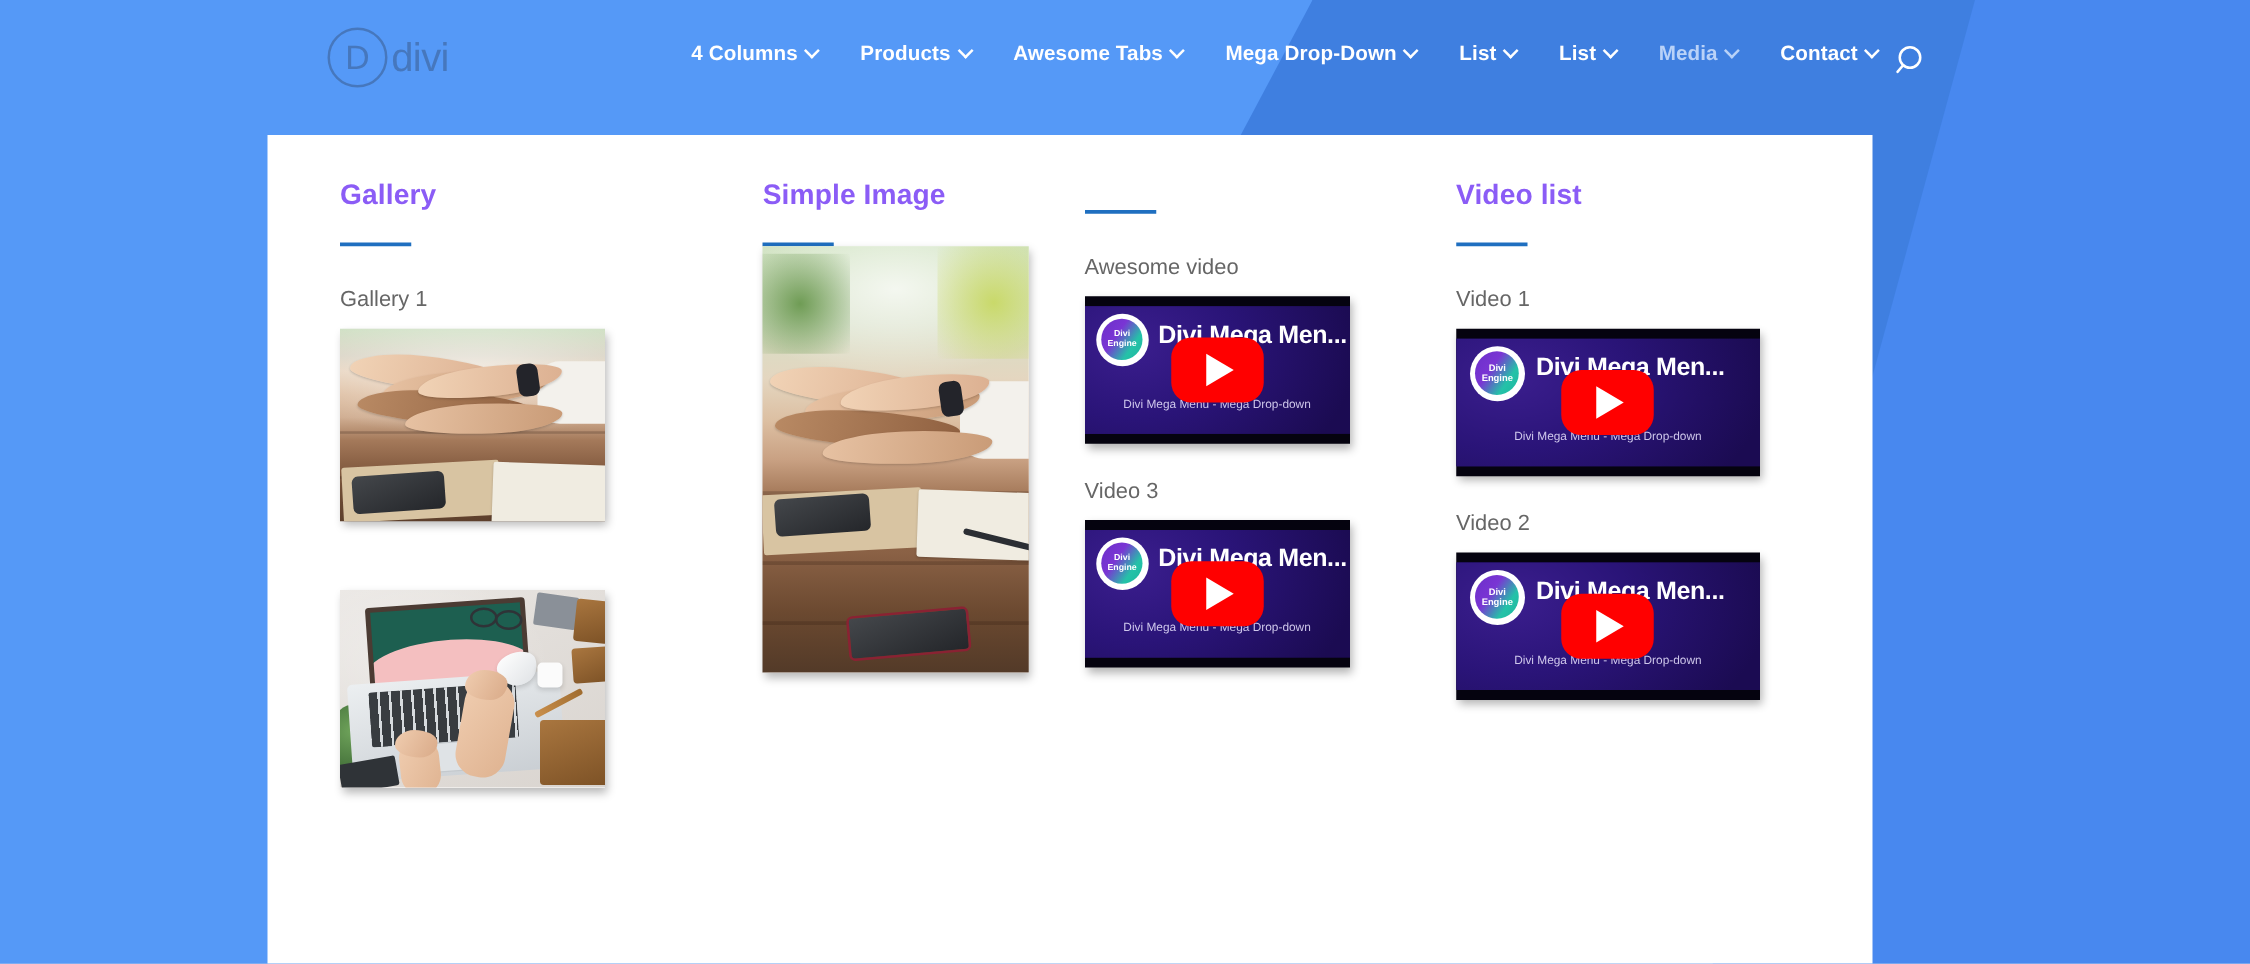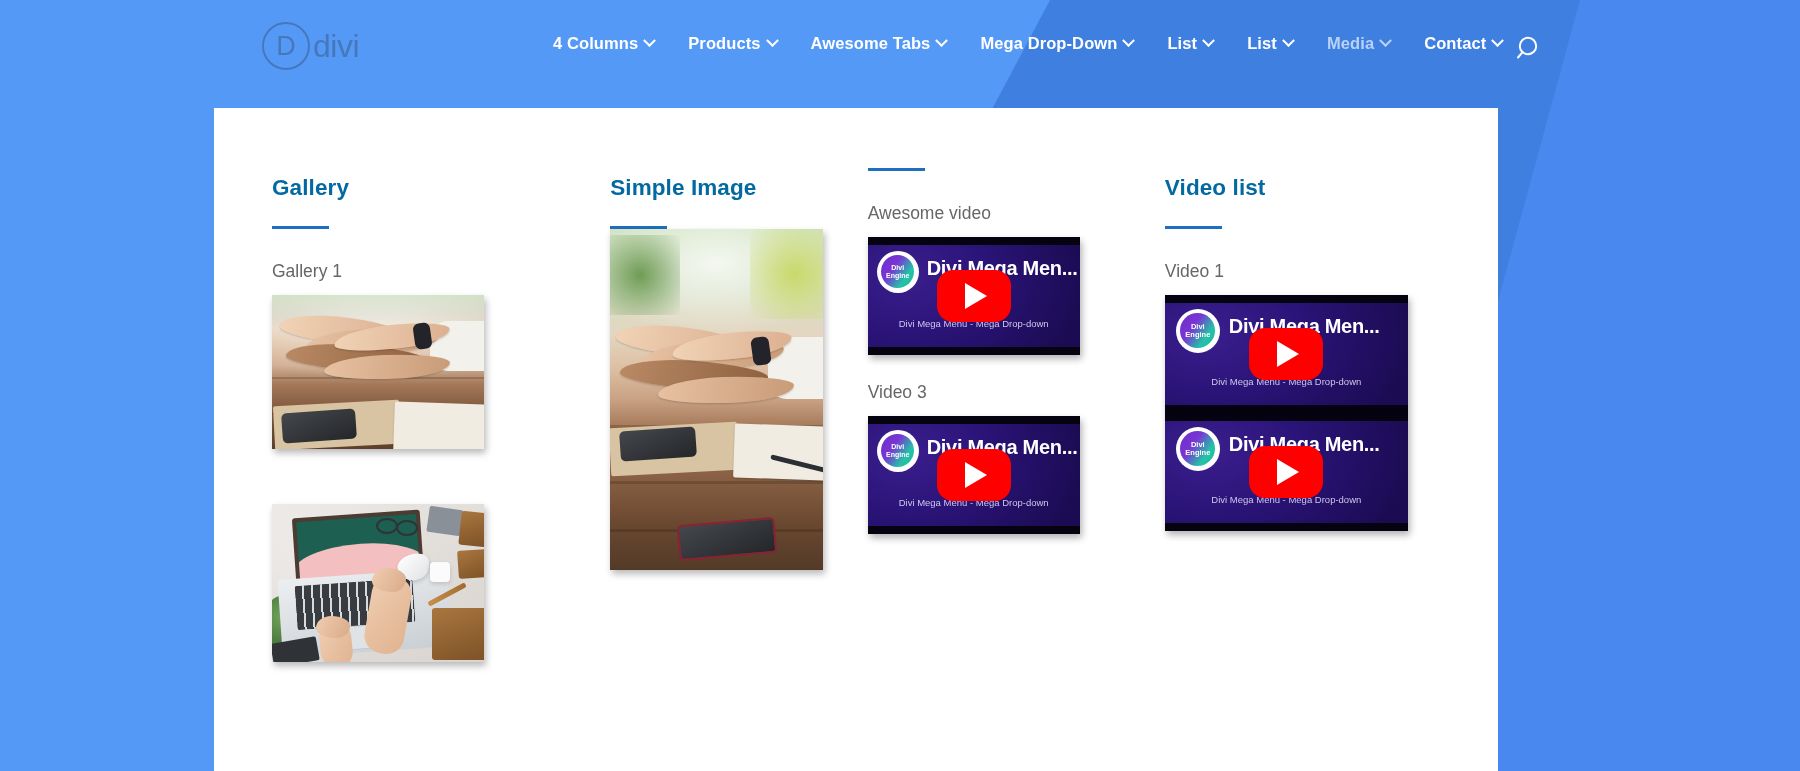--- a/index.html
+++ b/index.html
@@ -124,25 +124,24 @@
     left: 58px;
     width: 1190px;
     display: flex;
     gap: 0;
   }
   .col { width: 307px; }
   .col:nth-child(2) { width: 307px; padding-left: 41px; }
   .col:nth-child(3) { width: 307px; }
 
   .col-title {
-    color: #0369a1;
+    color: #8b5cf6;
     font-size: 22.5px;
     font-weight: bold;
     letter-spacing: .1px;
-    margin-top: 32px;
   }
   .col-rule {
     width: 57px;
     height: 3px;
     background: #1f6fc0;
     margin-top: 25px;
   }
   .item-label {
     color: #666666;
     font-size: 17.5px;
@@ -547,20 +546,21 @@
               </div>
             </div>
             <div class="yt-title" style="left:64px;top:12px;font-size:20px;">Divi Mega Men...</div>
             <div class="yt-sub" style="top:73px;font-size:9.5px;">Divi Mega Menu - Mega Drop-down</div>
           </div>
           <div class="play-btn" style="width:74px;height:52px;">
             <div class="play-tri" style="border-width:13px 0 13px 22px;margin-left:4px;"></div>
           </div>
         </div>
 
+        <div class="item-label tight">Video 2</div>
 
         <div class="video-thumb" style="width:243px;height:118px;">
           <div class="video-inner">
             <div class="yt-logo-ring" style="left:11px;top:6px;width:44px;height:44px;">
               <div class="yt-logo-inner" style="width:35px;height:35px;font-size:7.5px;">
                 <span>Divi</span>
                 <span>Engine</span>
               </div>
             </div>
             <div class="yt-title" style="left:64px;top:12px;font-size:20px;">Divi Mega Men...</div>

